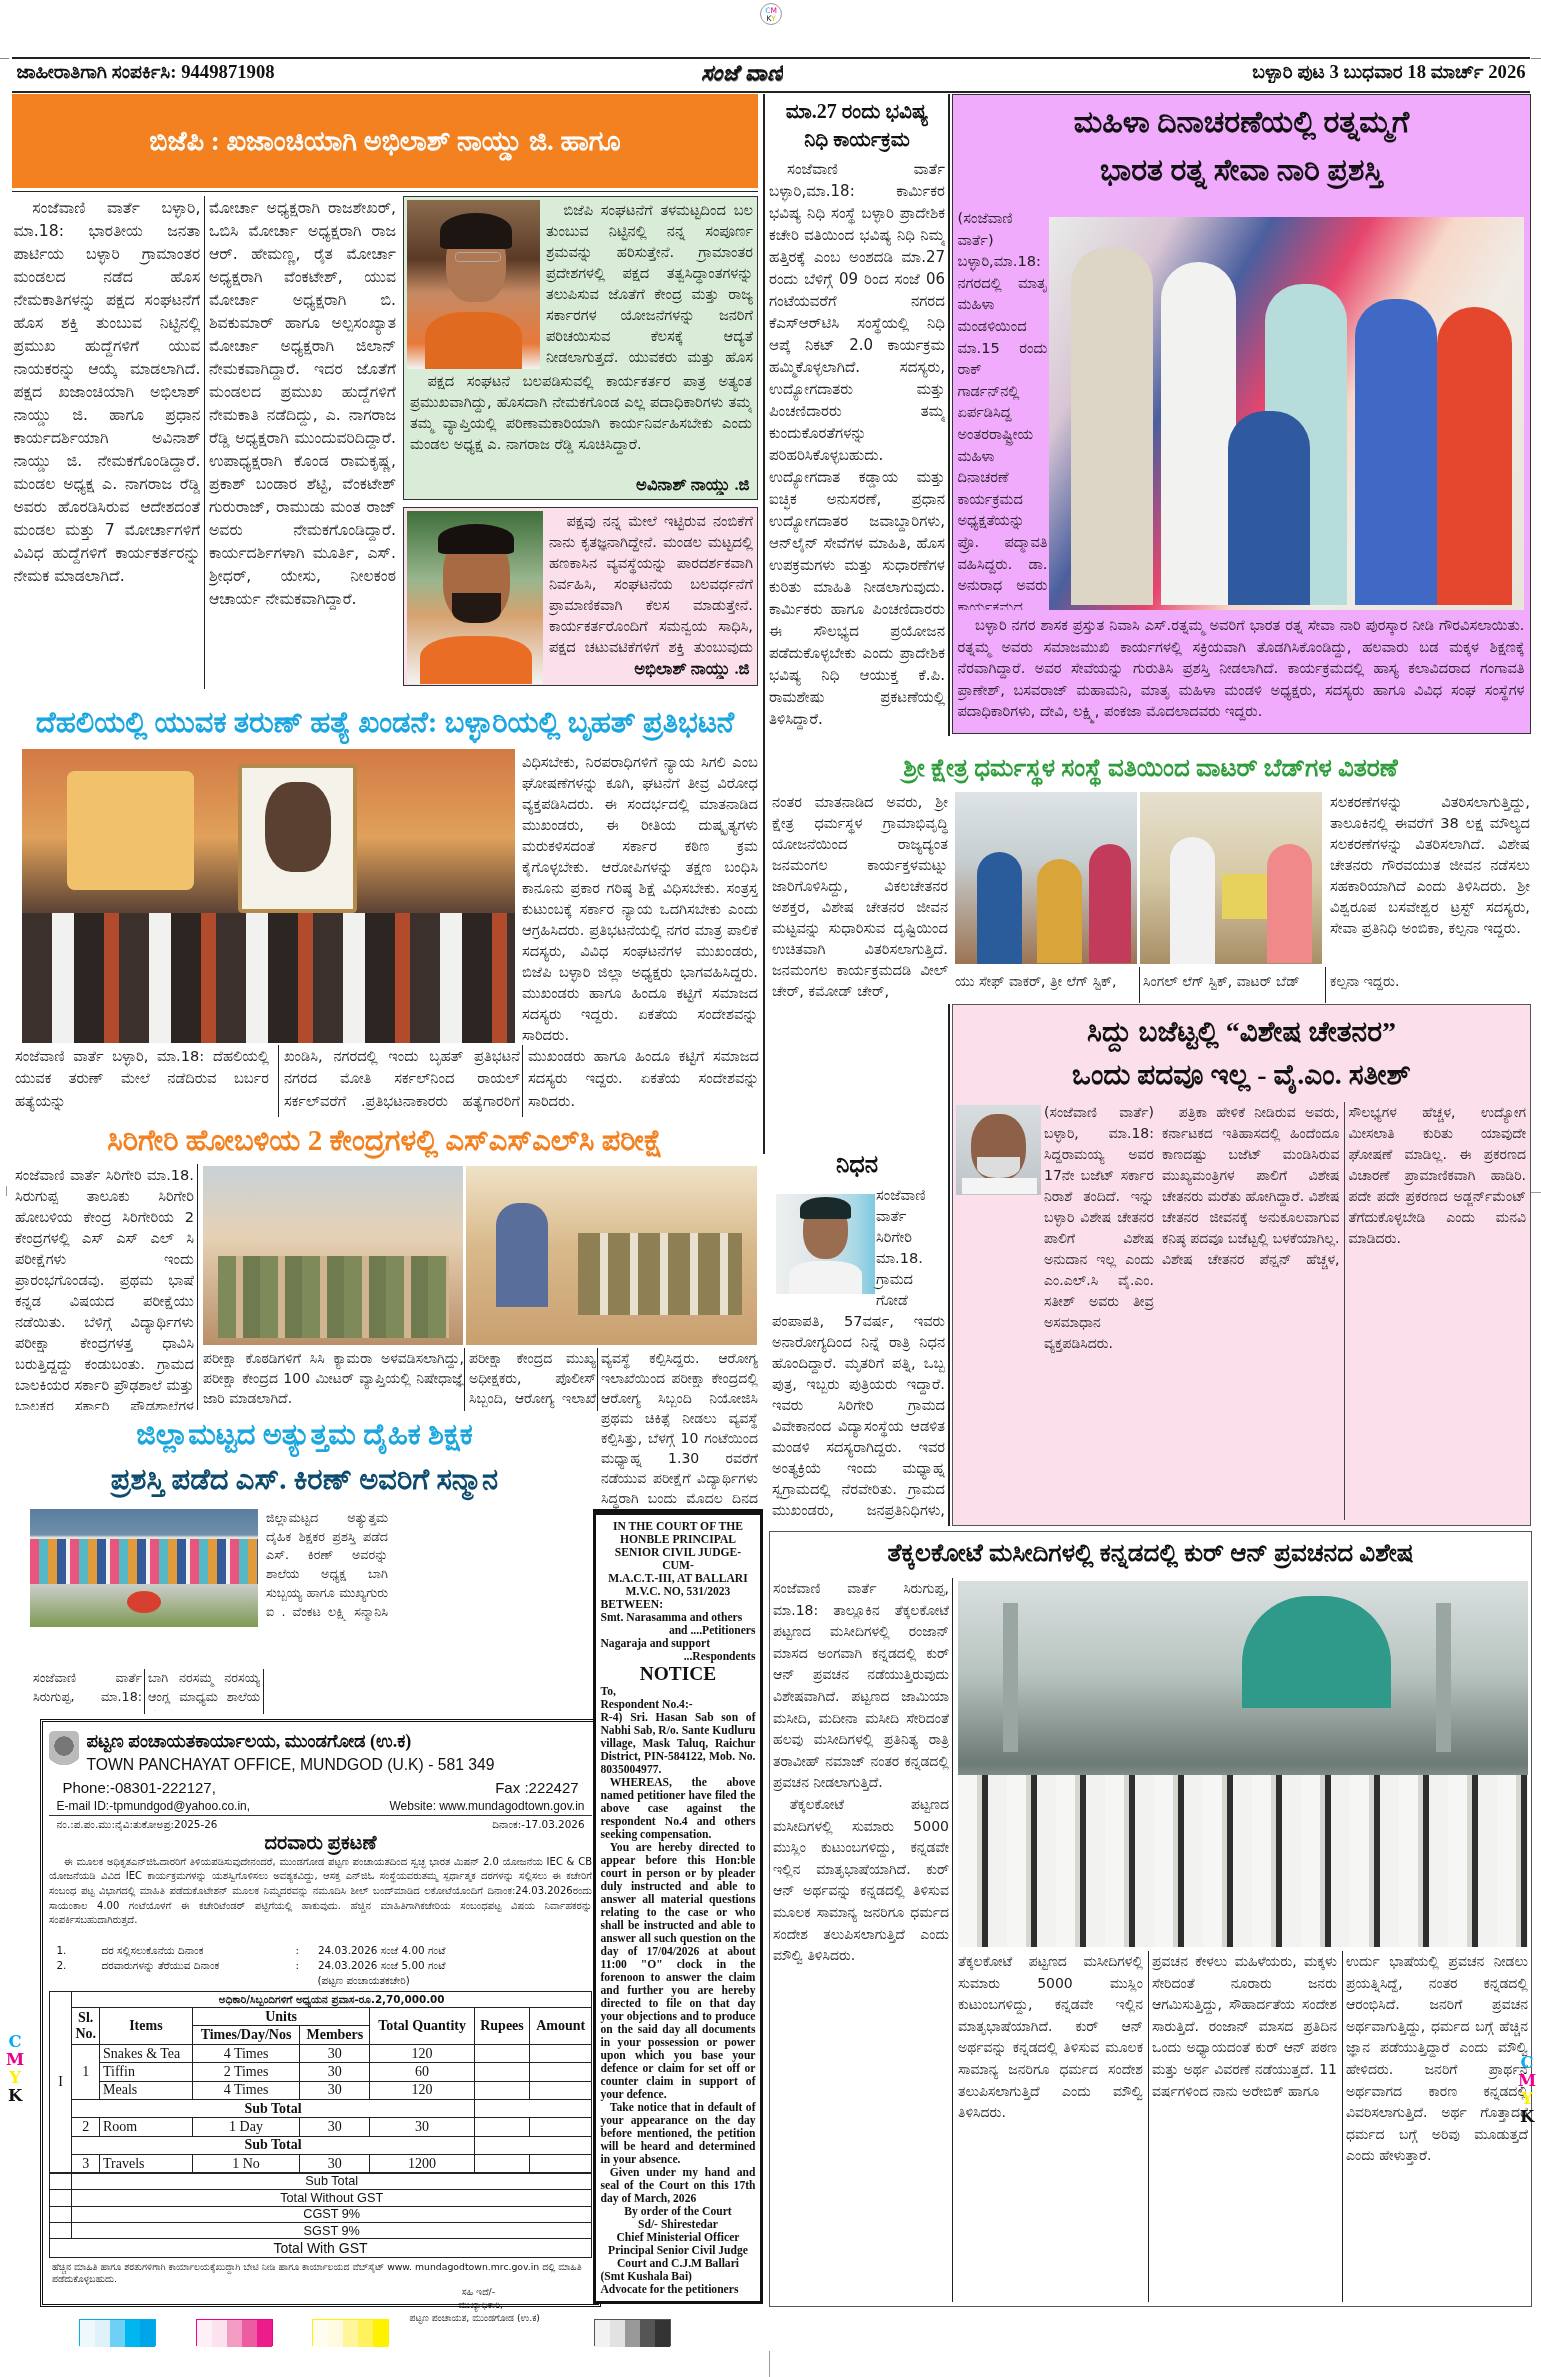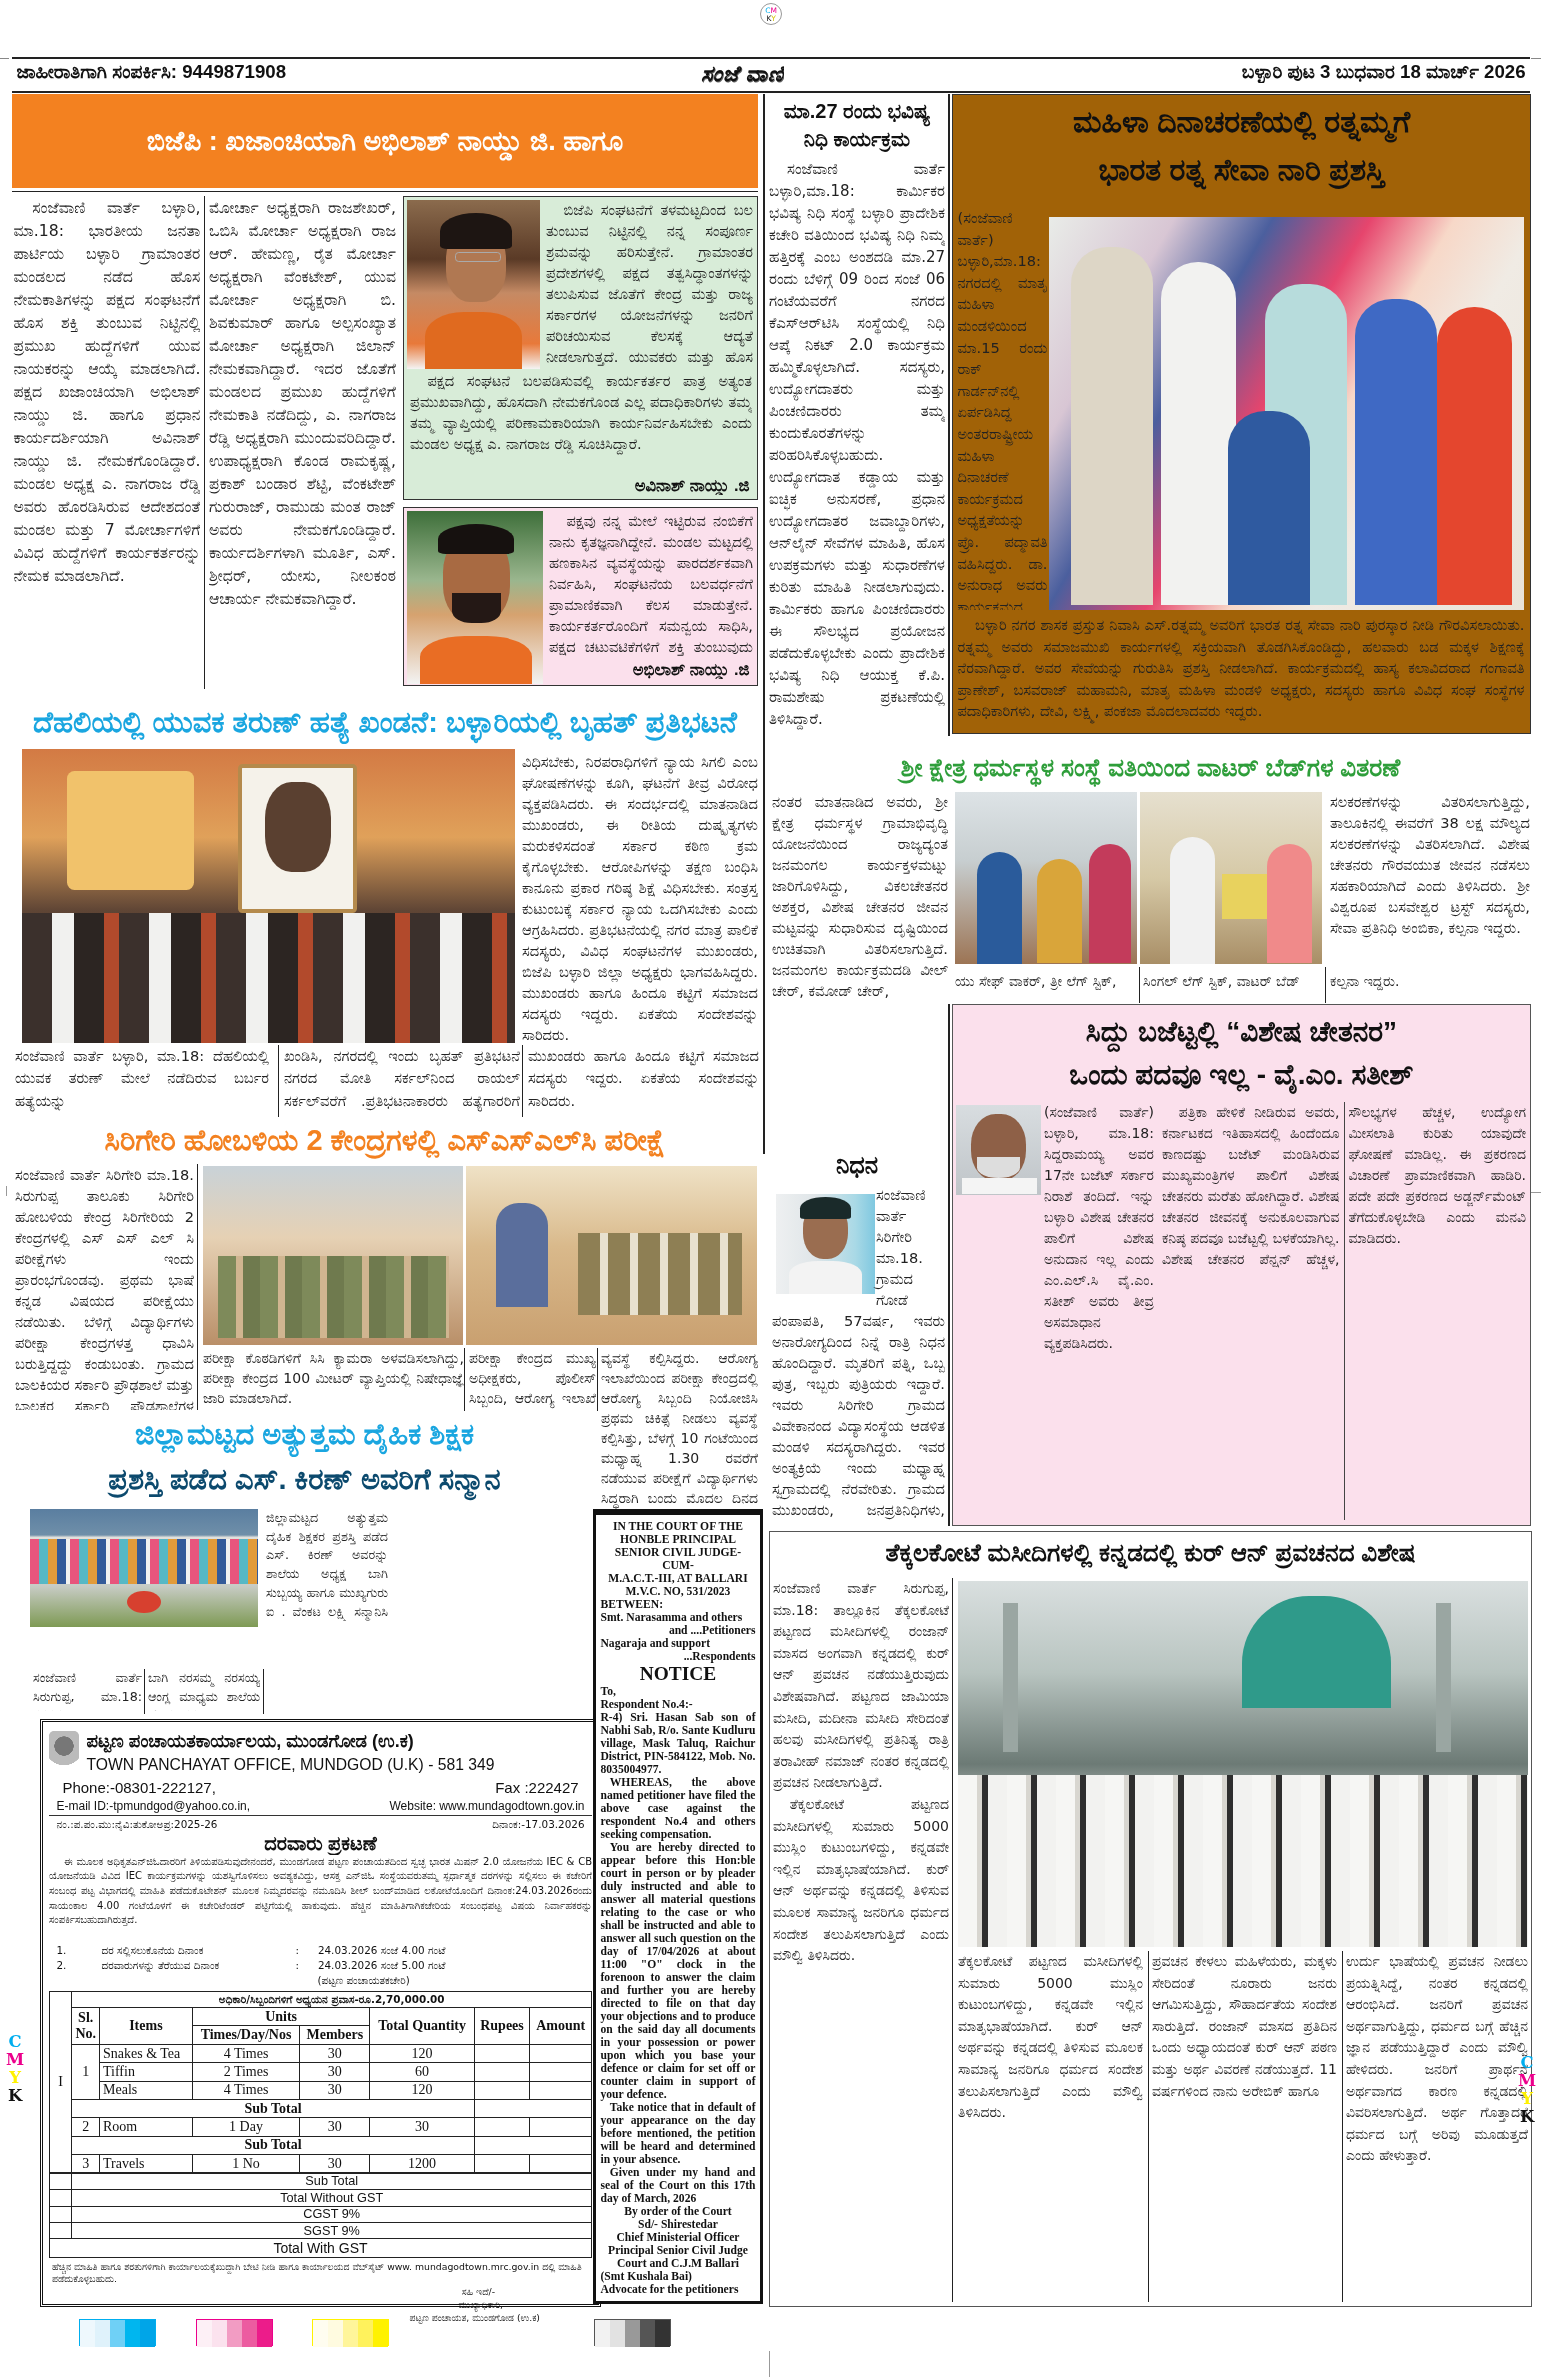--- a/index.html
+++ b/index.html
@@ -3,21 +3,21 @@
 <meta charset="utf-8">
 <style>
 *{box-sizing:border-box;margin:0;padding:0}
 body{width:1542px;height:2377px;background:#fff;position:relative;font-family:"DejaVu Sans",sans-serif;color:#111;overflow:hidden}
 .abs{position:absolute}
 .rule{position:absolute;background:#222}
 .col-text{font-size:15.7px;line-height:23px;text-align:justify;color:#222;overflow:hidden}
 .col-text p{text-indent:1.2em}
 .vline{position:absolute;width:1.5px;background:#222}
 .photo{position:absolute;overflow:hidden}
-.hd{font-family:Liberation Sans, sans-serif;font-weight:bold;text-align:center;white-space:nowrap;overflow:hidden}
+.hd{font-family:Liberation Serif, serif;font-weight:bold;text-align:center;white-space:nowrap;overflow:hidden}
 .cmyk{position:absolute;font-family:"DejaVu Serif",serif;font-weight:bold;font-size:16.4px;line-height:18px;text-align:center;width:18px}
 table.rate{border-collapse:collapse;width:100%;font-family:"Liberation Serif",serif;font-size:14px}
 table.rate td,table.rate th{border:1.1px solid #222;text-align:center;padding:0.7px 3px;height:16.4px}
 table.rate th{font-weight:bold}
 .court{font-family:"Liberation Serif",serif;font-weight:bold;font-size:11.6px;line-height:13px;color:#111}
 .court .c{text-align:center}
 .court .j{text-align:justify}
 .court .r{text-align:right}
 .swatch{position:absolute;top:2319px;height:27px;display:flex}
 .swatch div{width:15px;height:27px}
@@ -84,21 +84,21 @@
 
 <div class="vline" style="left:763px;top:94px;height:1060px"></div>
 <div class="abs" style="left:769px;top:94px;width:176px;height:687px">
   <div class="hd" style="white-space:normal;font-size:20px;line-height:28px;padding:3px 7.5px 4.5px">ಮಾ.27 ರಂದು ಭವಿಷ್ಯ ನಿಧಿ ಕಾರ್ಯಕ್ರಮ</div>
   <div class="col-text" style="font-size:15px;line-height:22px;height:597px">
       <p>ಸಂಜೆವಾಣಿ ವಾರ್ತೆ ಬಳ್ಳಾರಿ,ಮಾ.18: ಕಾರ್ಮಿಕರ ಭವಿಷ್ಯ ನಿಧಿ ಸಂಸ್ಥೆ ಬಳ್ಳಾರಿ ಪ್ರಾದೇಶಿಕ ಕಚೇರಿ ವತಿಯಿಂದ ಭವಿಷ್ಯ ನಿಧಿ ನಿಮ್ಮ ಹತ್ತಿರಕ್ಕೆ ಎಂಬ ಅಂಶದಡಿ ಮಾ.27 ರಂದು ಬೆಳಿಗ್ಗೆ 09 ರಿಂದ ಸಂಜೆ 06 ಗಂಟೆಯವರೆಗೆ ನಗರದ ಕೆಎಸ್‌ಆರ್‌ಟಿಸಿ ಸಂಸ್ಥೆಯಲ್ಲಿ ನಿಧಿ ಆಪ್ಕೆ ನಿಕಟ್ 2.0 ಕಾರ್ಯಕ್ರಮ ಹಮ್ಮಿಕೊಳ್ಳಲಾಗಿದೆ. ಸದಸ್ಯರು, ಉದ್ಯೋಗದಾತರು ಮತ್ತು ಪಿಂಚಣಿದಾರರು ತಮ್ಮ ಕುಂದುಕೊರತೆಗಳನ್ನು ಪರಿಹರಿಸಿಕೊಳ್ಳಬಹುದು. ಉದ್ಯೋಗದಾತ ಕಡ್ಡಾಯ ಮತ್ತು ಐಚ್ಛಿಕ ಅನುಸರಣೆ, ಪ್ರಧಾನ ಉದ್ಯೋಗದಾತರ ಜವಾಬ್ದಾರಿಗಳು, ಆನ್‌ಲೈನ್ ಸೇವೆಗಳ ಮಾಹಿತಿ, ಹೊಸ ಉಪಕ್ರಮಗಳು ಮತ್ತು ಸುಧಾರಣೆಗಳ ಕುರಿತು ಮಾಹಿತಿ ನೀಡಲಾಗುವುದು. ಕಾರ್ಮಿಕರು ಹಾಗೂ ಪಿಂಚಣಿದಾರರು ಈ ಸೌಲಭ್ಯದ ಪ್ರಯೋಜನ ಪಡೆದುಕೊಳ್ಳಬೇಕು ಎಂದು ಪ್ರಾದೇಶಿಕ ಭವಿಷ್ಯ ನಿಧಿ ಆಯುಕ್ತ ಕೆ.ಪಿ. ರಾಮಶೇಷು ಪ್ರಕಟಣೆಯಲ್ಲಿ ತಿಳಿಸಿದ್ದಾರೆ.</p>
     </div>
 </div>
 <div class="vline" style="left:948px;top:94px;height:642px"></div>
 
-<div class="abs" style="left:952px;top:94px;width:579px;height:640px;background:#a16207;border:1.1px solid #333">
+<div class="abs" style="left:952px;top:94px;width:579px;height:640px;background:#f0abfc;border:1.1px solid #333">
   <div class="hd" style="font-size:30px;line-height:48px;margin-top:3px">ಮಹಿಳಾ ದಿನಾಚರಣೆಯಲ್ಲಿ ರತ್ನಮ್ಮಗೆ</div>
   <div class="hd" style="font-size:30px;line-height:48px">ಭಾರತ ರತ್ನ ಸೇವಾ ನಾರಿ ಪ್ರಶಸ್ತಿ</div>
   <div class="col-text" style="position:absolute;left:4.5px;top:112px;width:90px;height:403px;font-size:14.6px;line-height:21.6px">
       <p style="text-indent:0">(ಸಂಜೆವಾಣಿ ವಾರ್ತೆ) ಬಳ್ಳಾರಿ,ಮಾ.18: ನಗರದಲ್ಲಿ ಮಾತೃ ಮಹಿಳಾ ಮಂಡಳಿಯಿಂದ ಮಾ.15 ರಂದು ರಾಕ್ ಗಾರ್ಡನ್‌ನಲ್ಲಿ ಏರ್ಪಡಿಸಿದ್ದ ಅಂತರರಾಷ್ಟ್ರೀಯ ಮಹಿಳಾ ದಿನಾಚರಣೆ ಕಾರ್ಯಕ್ರಮದ ಅಧ್ಯಕ್ಷತೆಯನ್ನು ಪ್ರೊ. ಪದ್ಮಾವತಿ ವಹಿಸಿದ್ದರು. ಡಾ. ಅನುರಾಧ ಅವರು ಕಾರ್ಯಕ್ರಮದ ಉದ್ಘಾಟನೆ ಈ ವೇಳೆ ವಿವಿಧ ಕ್ಷೇತ್ರದಲ್ಲಿ ಸಾಧನೆ ಮಾಡಿದ ಮಹಿಳೆಯರನ್ನು ಸನ್ಮಾನಿಸಲಾಯಿತು.</p>
     </div>
   <div class="photo" style="left:96px;top:122px;width:475px;height:393px;background:linear-gradient(120deg,#e9ece8 0%,#d8c6d4 18%,#4b5f9e 32%,#e6456d 46%,#f7d8c8 58%,#f0ebe4 70%,#e9e3d8 100%)">
     <div style="position:absolute;left:22.4px;top:30px;width:82px;height:358px;background:#ddd6c6;border-radius:37px 37px 0 0"></div>
     <div style="position:absolute;left:112px;top:45px;width:75px;height:343px;background:#f2f2f0;border-radius:37px 37px 0 0"></div>
     <div style="position:absolute;left:216px;top:67px;width:82px;height:321px;background:#b7dcdc;border-radius:37px 37px 0 0"></div>
     <div style="position:absolute;left:306px;top:82px;width:82px;height:306px;background:#3f69c4;border-radius:37px 37px 0 0"></div>

